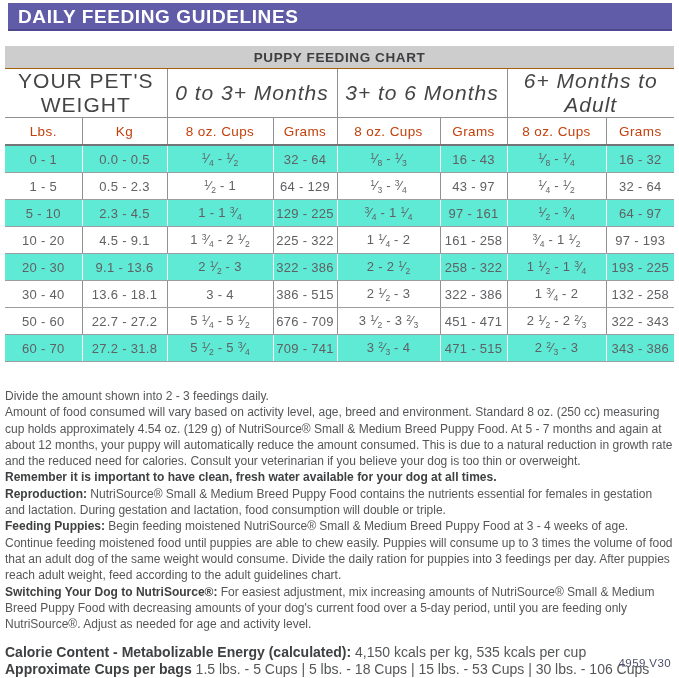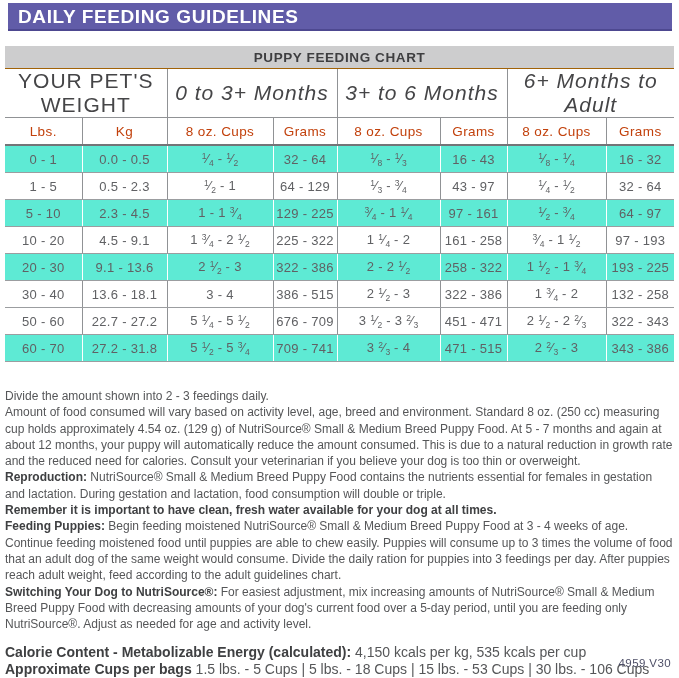--- a/index.html
+++ b/index.html
@@ -172,22 +172,22 @@
         <td>471 - 515</td>
         <td>2 <span class="frac"><sup>2</sup>⁄<sub>3</sub></span> - 3</td>
         <td>343 - 386</td>
       </tr>
     </tbody>
 </table>
 
 <div class="notes">
     <p>Divide the amount shown into 2 - 3 feedings daily.</p>
     <p>Amount of food consumed will vary based on activity level, age, breed and environment. Standard 8 oz. (250 cc) measuring cup holds approximately 4.54 oz. (129 g) of NutriSource® Small &amp; Medium Breed Puppy Food. At 5 - 7 months and again at about 12 months, your puppy will automatically reduce the amount consumed. This is due to a natural reduction in growth rate and the reduced need for calories. Consult your veterinarian if you believe your dog is too thin or overweight.</p>
+    <p><b>Remember it is important to have clean, fresh water available for your dog at all times.</b></p>
     <p><b>Reproduction:</b> NutriSource® Small &amp; Medium Breed Puppy Food contains the nutrients essential for females in gestation and lactation. During gestation and lactation, food consumption will double or triple.</p>
-    <p><b>Remember it is important to have clean, fresh water available for your dog at all times.</b></p>
     <p><b>Feeding Puppies:</b> Begin feeding moistened NutriSource® Small &amp; Medium Breed Puppy Food at 3 - 4 weeks of age. Continue feeding moistened food until puppies are able to chew easily. Puppies will consume up to 3 times the volume of food that an adult dog of the same weight would consume. Divide the daily ration for puppies into 3 feedings per day. After puppies reach adult weight, feed according to the adult guidelines chart.</p>
     <p><b>Switching Your Dog to NutriSource®:</b> For easiest adjustment, mix increasing amounts of NutriSource® Small &amp; Medium Breed Puppy Food with decreasing amounts of your dog's current food over a 5-day period, until you are feeding only NutriSource®. Adjust as needed for age and activity level.</p>
   </div>
 
 <div class="foot">
   <p><b>Calorie Content - Metabolizable Energy (calculated):</b><span> 4,150 kcals per kg, 535 kcals per cup</span></p>
   <p><b>Approximate Cups per bags</b><span> 1.5 lbs. - 5 Cups | 5 lbs. - 18 Cups | 15 lbs. - 53 Cups | 30 lbs. - 106 Cups</span></p>
 </div>
 
 <div class="version">4959 V30</div>

